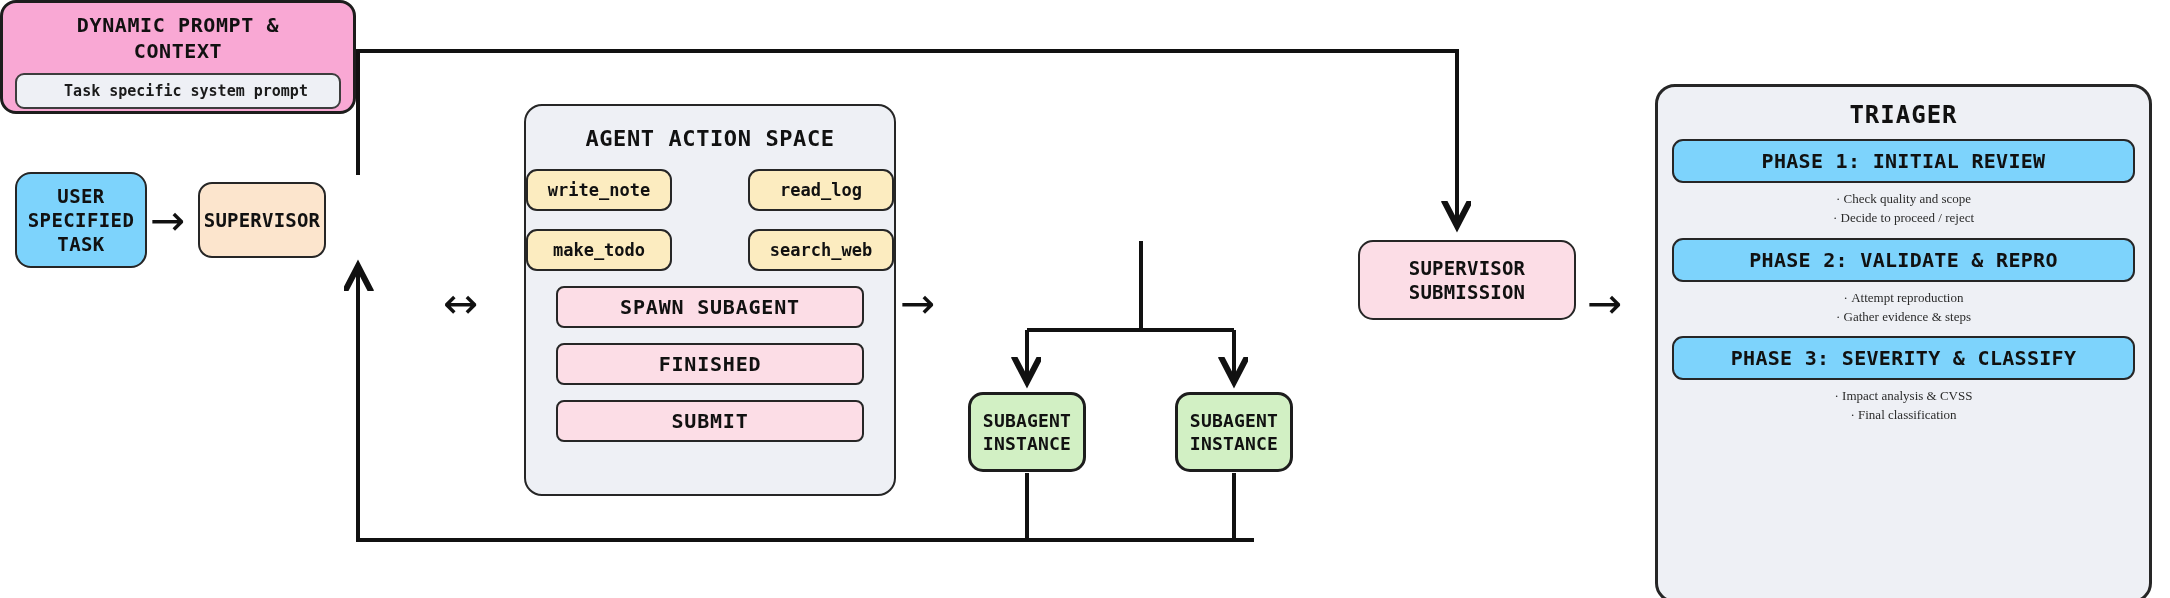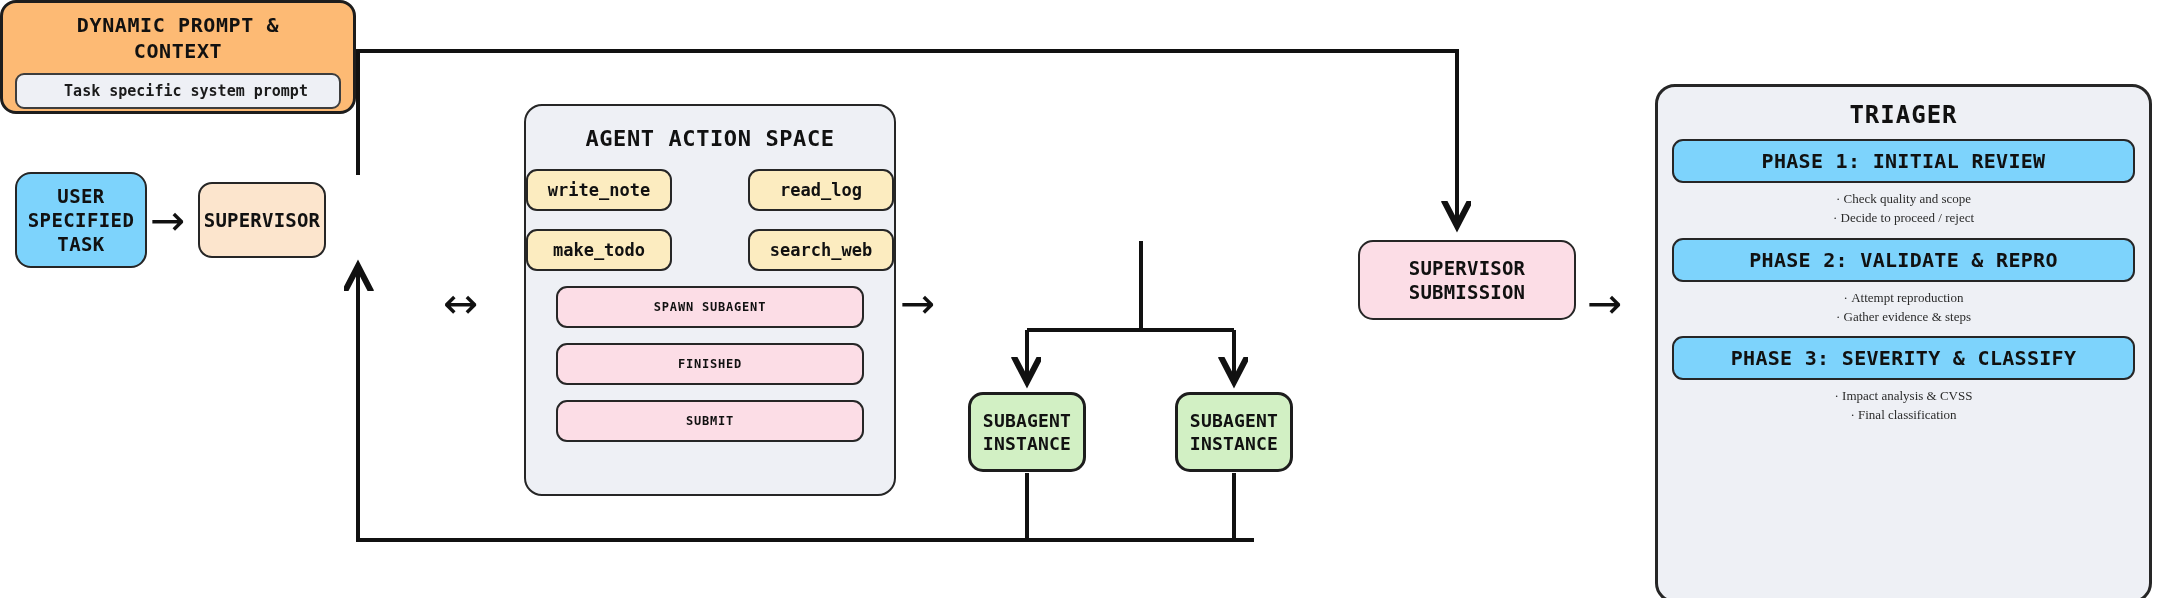--- a/index.html
+++ b/index.html
@@ -23,23 +23,23 @@
   .action-panel{left:524px;top:104px;width:372px;height:392px;}
   .panel-title{font-family:"DejaVu Sans Mono",monospace;font-weight:bold;
          font-size:22px;text-align:center;color:#111;letter-spacing:.6px;}
   .action-panel .panel-title{margin-top:20px;}
 
   .chip-row{display:flex;justify-content:space-between;gap:16px;margin-top:18px;}
   .chip{box-sizing:border-box;border:2px solid #262626;border-radius:11px;
         height:42px;display:flex;align-items:center;justify-content:center;
         font-family:"DejaVu Sans Mono",monospace;font-weight:bold;font-size:17px;color:#111;}
   .chip.small{width:146px;background:#fcecc0;}
-  .chip.wide{width:308px;background:#fcdde6;margin:15px auto 0;font-size:12px;letter-spacing:.8px;}
+  .chip.wide{width:308px;background:#fcdde6;margin:15px auto 0;font-size:20px;letter-spacing:.8px;border-radius:8px;}
 
-  .prompt-panel{left:963px;top:122px;width:356px;height:114px;background:#fdba74;
+  .prompt-panel{left:963px;top:122px;width:356px;height:114px;background:#f9a8d4;
         border:3px solid #1d1d1d;border-radius:16px;box-sizing:border-box;}
   .prompt-panel .panel-title{margin-top:9px;font-size:20px;line-height:1.3;}
   .prompt-inner{margin:9px 12px 0;height:32px;border:2px solid #3d3d3d;border-radius:9px;
         background:#eef0f5;display:flex;align-items:center;justify-content:center;
         font-family:"DejaVu Sans Mono",monospace;font-weight:bold;font-size:15px;color:#1b1b1b;padding-left:16px;}
 
   .subagent-node{top:392px;width:118px;height:80px;background:#d2f0c4;font-size:18px;
         border:3px solid #1d1d1d;border-radius:15px;letter-spacing:.2px;}
   .subagent-a{left:968px;}
   .subagent-b{left:1175px;}

